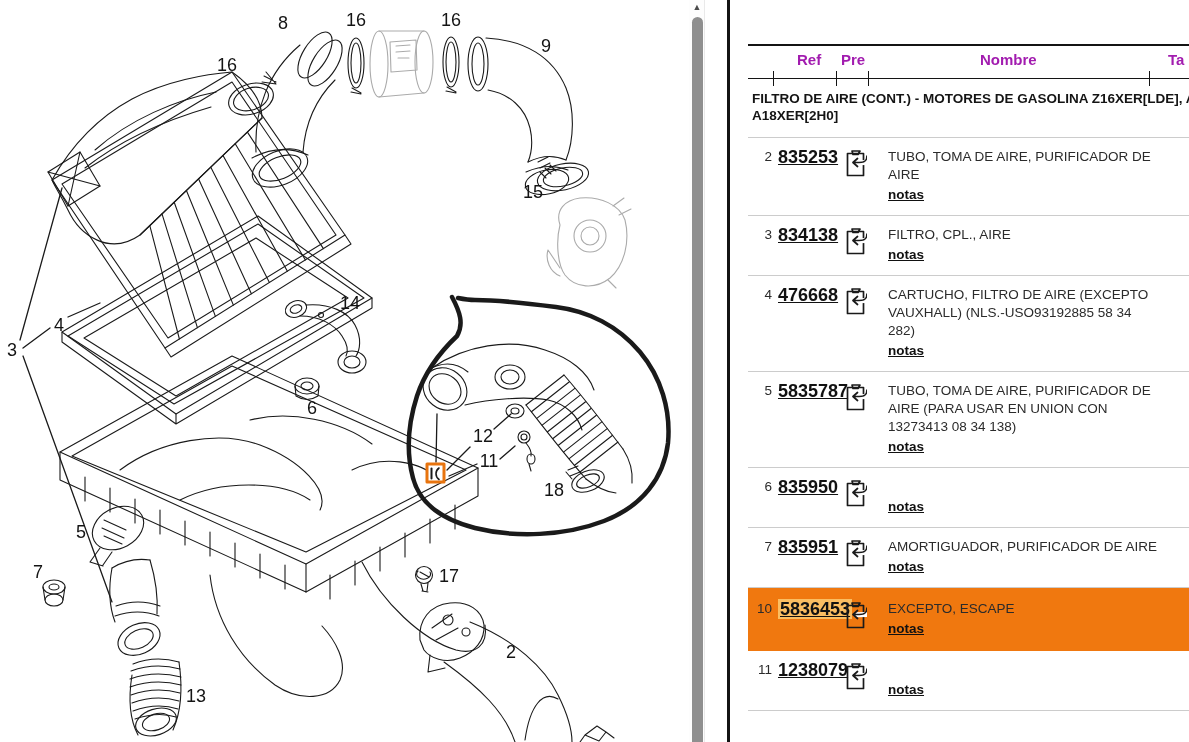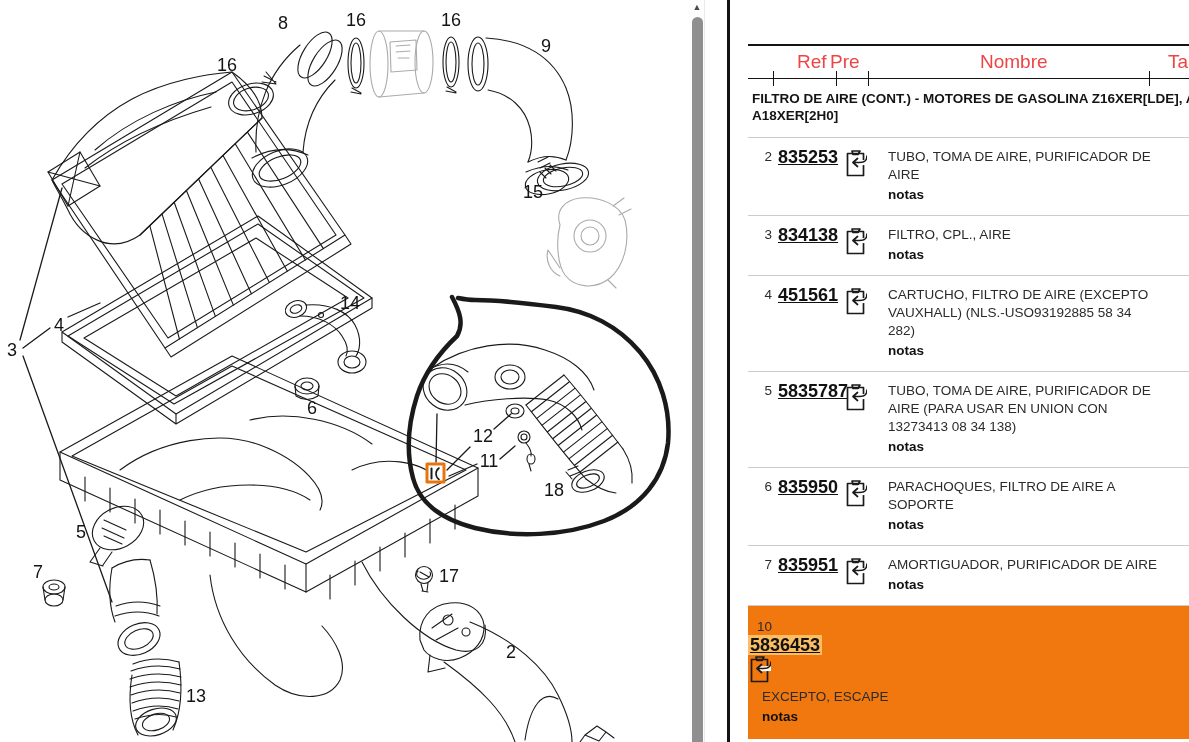--- a/index.html
+++ b/index.html
@@ -19,43 +19,43 @@
 
   
   #divider { position:absolute; left:727px; top:0; width:3px; height:742px; background:#141414; }
 
   
   #panel { position:absolute; left:740px; top:0; width:449px; height:742px; background:#fff; overflow:hidden; }
   .hline { position:absolute; left:8px; right:-2px; background:#141414; }
   #hline-top { top:44px; height:2px; }
   #hline-bot { top:78px; height:1px; }
   .tick { position:absolute; top:71px; width:1px; height:15px; background:#141414; }
-  .colhead { position:absolute; top:51px; font-size:19px; font-weight:normal; color:#ef4444; }
+  .colhead { position:absolute; top:51px; font-size:15px; font-weight:bold; color:#a21caf; }
   #col-ref { left:57px; }
-  #col-pre { left:90px; }
+  #col-pre { left:101px; }
   #col-nombre { left:240px; }
   #col-ta { left:428px;text-align:right; }
 
   #table-title { position:absolute; left:12px; top:90px; width:445px;
     font-size:13.5px; font-weight:bold; color:#141414; line-height:17px; white-space:nowrap; }
   #table-title div { overflow:hidden; }
   #sep-title { position:absolute; left:8px; right:-2px; top:137px; height:1px; background:#ccc; }
 
   #rows { position:absolute; left:8px; top:138px; width:441px; }
   .row { display:flex; align-items:flex-start; padding:10px 0 11px 0;
     border-bottom:1px solid #ccc; }
-  .row.hl { background:#F0780F; border-bottom:none; padding:12px 0 13px 0;flex-direction:column; }
+  .row.hl { background:#F0780F; border-bottom:none; padding:12px 0 13px 0; }
   .c-ref { width:24px; margin-right:6px; text-align:right; font-size:13.5px; color:#2b2b2b; line-height:18px; flex:none; }
   .c-part { width:62px; margin-right:4px; font-size:18px; font-weight:bold; color:#111;
     text-decoration:underline; line-height:18px; flex:none; cursor:pointer; }
   .row.hl .c-part .part-inner { background:#FBBE62; padding:0 2px; }
   .c-icon { width:30px; flex:none; padding-top:1px; cursor:pointer; }
   .c-name { flex:none; max-width:272px; margin-left:14px; font-size:13.5px; color:#2b2b2b; line-height:18px; }
   .notas { display:inline-block; margin-top:2px; font-weight:bold; color:#111;
-    cursor:pointer;text-align:right; }
+    text-decoration:underline; cursor:pointer;text-align:right; }
 </style>
 </head>
 <body>
 
 <div id="app">
 
   <svg id="diagram" viewBox="0 0 690 742" xmlns="http://www.w3.org/2000/svg">
     <g fill="none" stroke="#1a1a1a" stroke-width="1.1" stroke-linecap="round" stroke-linejoin="round">
 
       <g>
@@ -347,21 +347,21 @@
       </svg>
     </div>
     <div class="c-name">
       <span>FILTRO, CPL., AIRE</span><br>
       <a class="notas">notas</a>
     </div>
   </div>
 
   <div class="row">
     <div class="c-ref">4</div>
-    <a class="c-part"><span class="part-inner">451561</span></a>
+    <a class="c-part"><span class="part-inner">476668</span></a>
     <div class="c-icon">
       <svg width="23" height="29" viewBox="0 0 23 29" fill="none" stroke="#1a1a1a" stroke-width="1.7" stroke-linecap="round" stroke-linejoin="round">
         <path d="M8,2 h8 l-2,3.5 h-5 z"></path>
         <path d="M3.5,4.5 h16 v22 h-16 z" rx="2"></path>
         <path d="M23,13.5 C20,13.5 16,13.6 12,13.8" stroke="#fff" stroke-width="5"></path>
         <path d="M23,7 C23,12 20.5,13.5 15,13.5 H9 M9,13.5 l4.5,-4 M9,13.5 l4.5,4"></path>
       </svg>
     </div>
     <div class="c-name">
       <span>CARTUCHO, FILTRO DE AIRE (EXCEPTO VAUXHALL) (NLS.-USO93192885 58 34 282)</span><br>
@@ -391,21 +391,21 @@
     <a class="c-part"><span class="part-inner">835950</span></a>
     <div class="c-icon">
       <svg width="23" height="29" viewBox="0 0 23 29" fill="none" stroke="#1a1a1a" stroke-width="1.7" stroke-linecap="round" stroke-linejoin="round">
         <path d="M8,2 h8 l-2,3.5 h-5 z"></path>
         <path d="M3.5,4.5 h16 v22 h-16 z" rx="2"></path>
         <path d="M23,13.5 C20,13.5 16,13.6 12,13.8" stroke="#fff" stroke-width="5"></path>
         <path d="M23,7 C23,12 20.5,13.5 15,13.5 H9 M9,13.5 l4.5,-4 M9,13.5 l4.5,4"></path>
       </svg>
     </div>
     <div class="c-name">
-      <span>PARACHOQUES, FILTRO DE AIRE A SOPORTE</span><br>
+      <br>
       <a class="notas">notas</a>
     </div>
   </div>
 
   <div class="row">
     <div class="c-ref">7</div>
     <a class="c-part"><span class="part-inner">835951</span></a>
     <div class="c-icon">
       <svg width="23" height="29" viewBox="0 0 23 29" fill="none" stroke="#1a1a1a" stroke-width="1.7" stroke-linecap="round" stroke-linejoin="round">
         <path d="M8,2 h8 l-2,3.5 h-5 z"></path>

